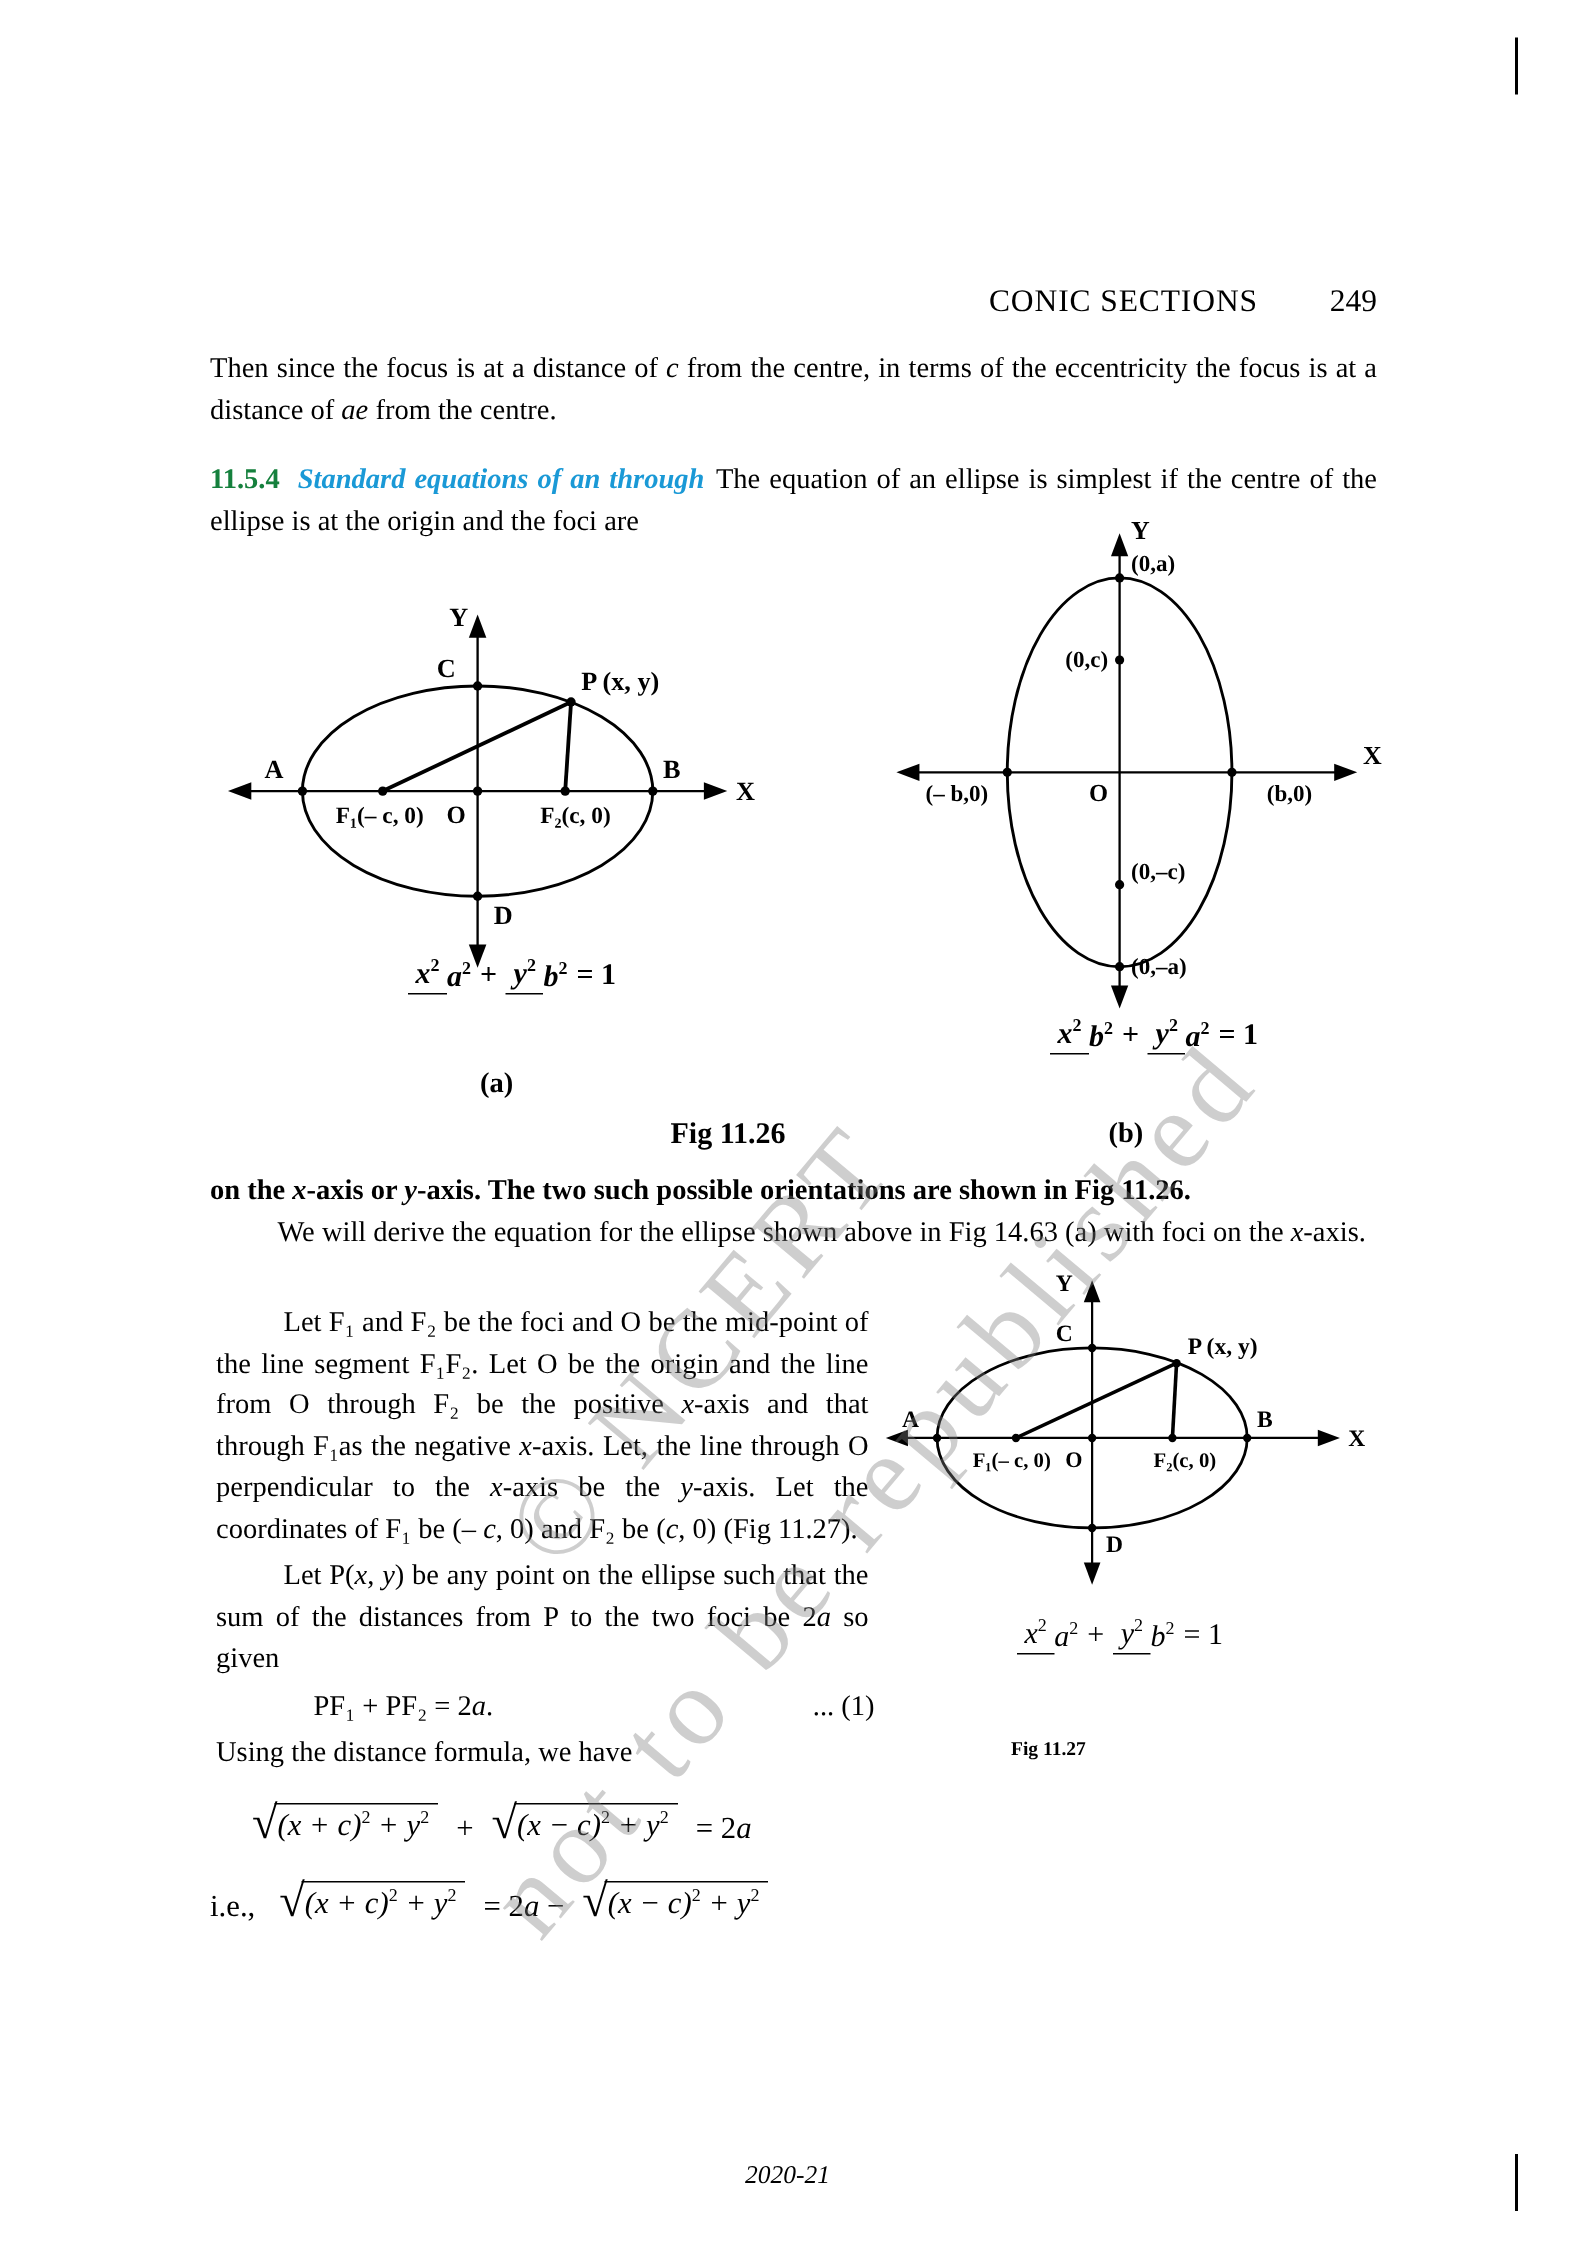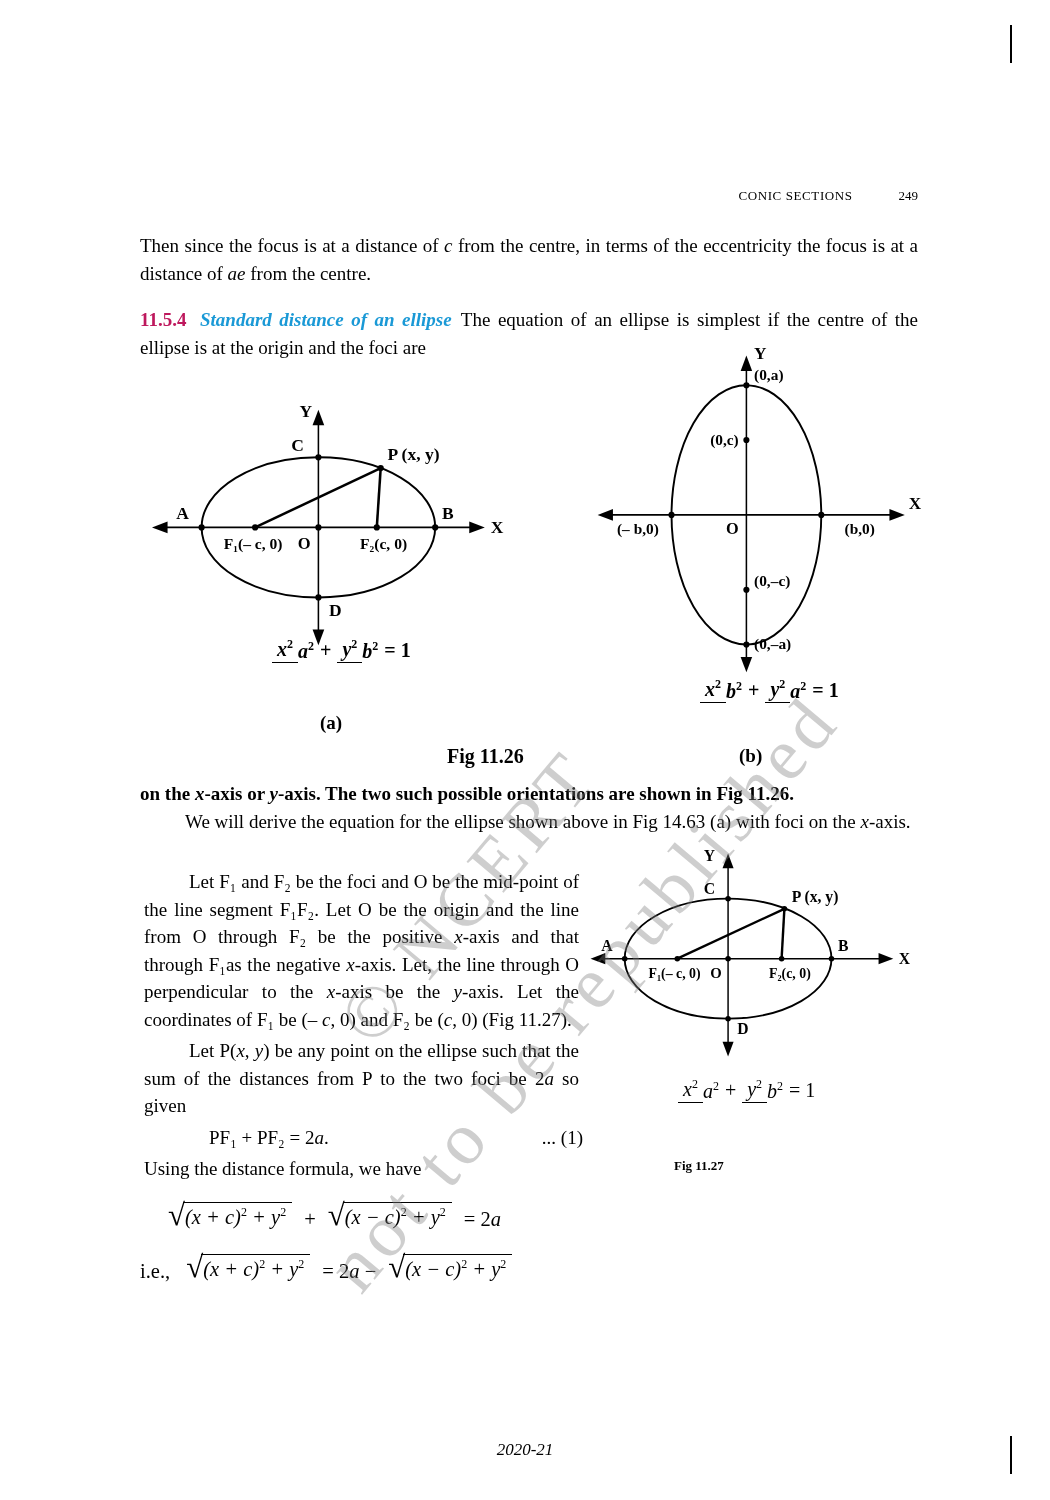--- a/index.html
+++ b/index.html
@@ -3,23 +3,23 @@
 <meta charset="utf-8">
 <style>
   html,body{margin:0;padding:0;background:#e8e8e8;}
   .page{position:relative;width:1050px;height:1500px;background:#ffffff;margin:0 auto;
         font-family:"Liberation Serif",serif;color:#000;overflow:hidden;}
   .abs{position:absolute;}
   .para{position:absolute;left:140px;width:778px;font-size:19px;line-height:28px;
         text-align:justify;margin:0;}
   .it{font-style:italic;}
   .header{position:absolute;top:188px;left:140px;width:778px;text-align:right;
-          font-size:13px;letter-spacing:0.6px;}
+          font-size:21px;letter-spacing:0.6px;}
   .header .pgnum{display:inline-block;margin-left:42px;letter-spacing:0;}
-  .sec-num{color:#be185d;font-weight:bold;}
+  .sec-num{color:#15803d;font-weight:bold;}
   .sec-title{color:#1a99d6;font-weight:bold;font-style:italic;margin:0 2px 0 6px;}
   .leftcol{position:absolute;left:140px;top:864px;width:443px;font-size:19px;
            line-height:27.5px;text-align:justify;}
   .leftcol p{margin:4px;}
   .indent{text-indent:45px;}
   .eqline{display:flex;justify-content:space-between;}
   .eqline .lhs{margin-left:69px;}
   .fig svg{overflow:visible;display:block;}
   .fig text{font-family:"Liberation Serif",serif;font-weight:bold;fill:#000;}
   .axis{stroke:#000;stroke-width:1.6;}
@@ -61,21 +61,21 @@
 
   <div class="header">
     <span>CONIC SECTIONS</span>
     <span class="pgnum">249</span>
   </div>
 
   <p class="para" style="top:232px;"><span>Then since the focus is at a distance of </span><span class="it">c</span><span> from the centre, in terms of the eccentricity the focus is at a distance of </span><span class="it">ae</span><span> from the centre.</span></p>
 
   <p class="para" style="top:306px;">
     <span class="sec-num">11.5.4</span>
-    <span class="sec-title">Standard distance of an ellipse</span><span> The  equation of  an ellipse is simplest if the centre of the ellipse is at the origin and the foci are</span>
+    <span class="sec-title">Standard equations of an through</span><span> The  equation of  an ellipse is simplest if the centre of the ellipse is at the origin and the foci are</span>
   </p>
 
   <div class="fig abs" style="left:138px;top:396px;">
     <svg width="390" height="255" viewBox="0 0 400 262">
       <line x1="26" y1="135" x2="344" y2="135" class="axis"></line>
       <path d="M14 135 L30 129 L30 141 Z" class="arrow"></path>
       <path d="M356 135 L340 129 L340 141 Z" class="arrow"></path>
       <line x1="185" y1="26" x2="185" y2="244" class="axis"></line>
       <path d="M185 14 L179 30 L191 30 Z" class="arrow"></path>
       <path d="M185 256 L179 240 L191 240 Z" class="arrow"></path>

